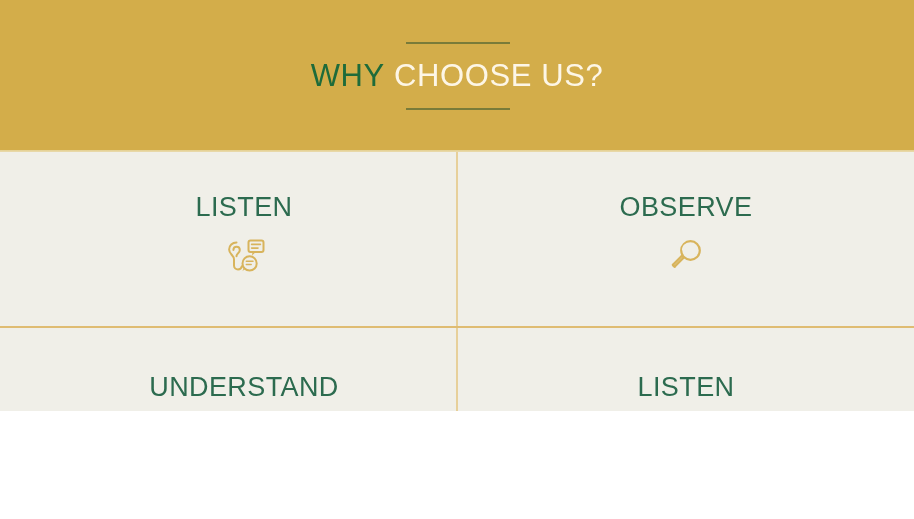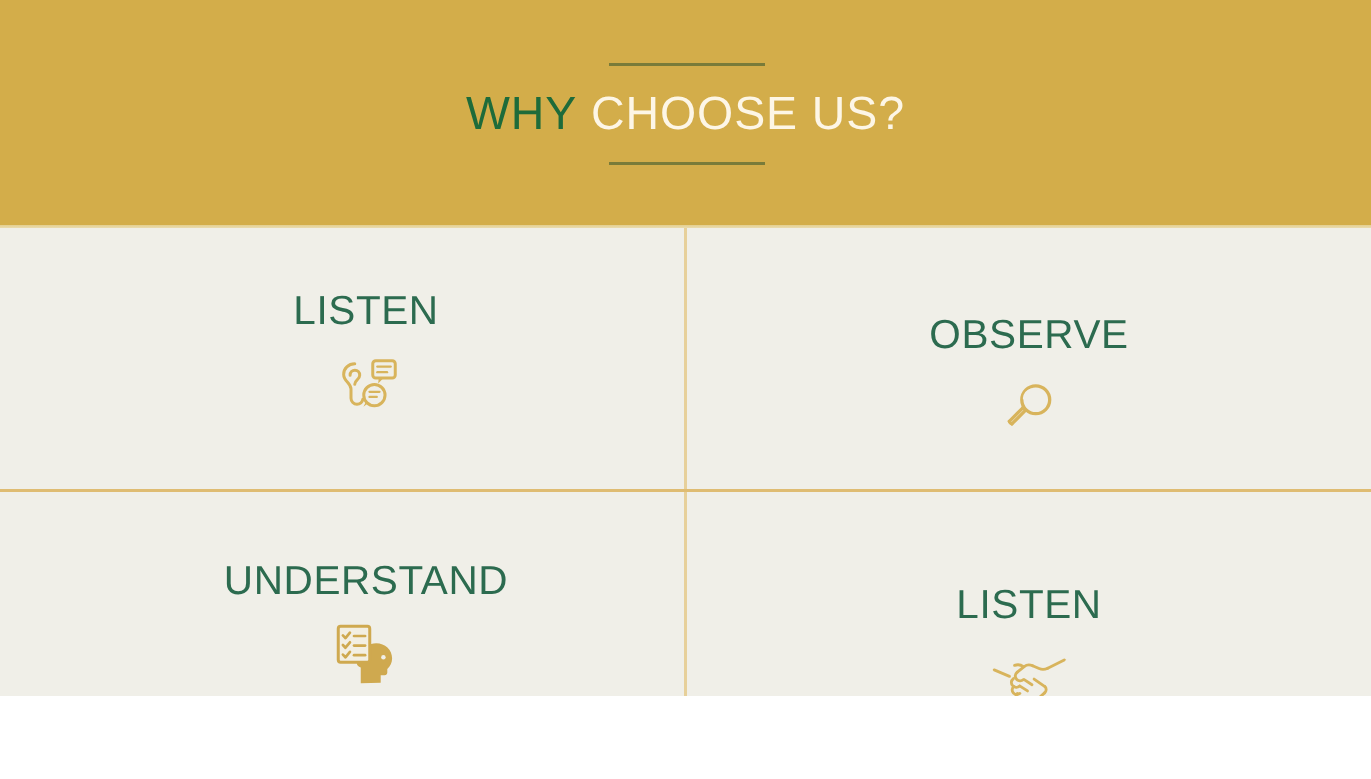--- a/index.html
+++ b/index.html
@@ -9,21 +9,21 @@
     background: #ffffff;
   }
   body {
     font-family: "Liberation Sans", sans-serif;
     -webkit-font-smoothing: antialiased;
   }
 
   .page {
     position: relative;
     width: 914px;
-    height: 464px;
+    height: 411px;
     overflow: hidden;
     background: #f0efe8;
   }
 
   
   .header-band {
     position: absolute;
     left: 0;
     top: 0;
     width: 914px;
@@ -107,21 +107,21 @@
   }
   .cell-listen     { left: 0px;   top: 42px;  }
   .cell-observe    { left: 458px; top: 42px;  }
   .cell-understand { left: 0px;   top: 222px; }
   .cell-deliver    { left: 458px; top: 222px; }
 
   
   .cell-listen,
   .cell-understand { padding-left: 32px; box-sizing: border-box; }
   .cell-observe,
-  .cell-deliver    { padding-left: 0px;  box-sizing: border-box; margin-top: 16px; }
+  .cell-deliver    { padding-left: 0px;  box-sizing: border-box; }
 
   .cell-title {
     color: #2c6b4f;
     font-size: 27px;
     letter-spacing: 0.4px;
     font-weight: 400;
     line-height: 1;
     white-space: nowrap;
   }
   .cell-icon {

